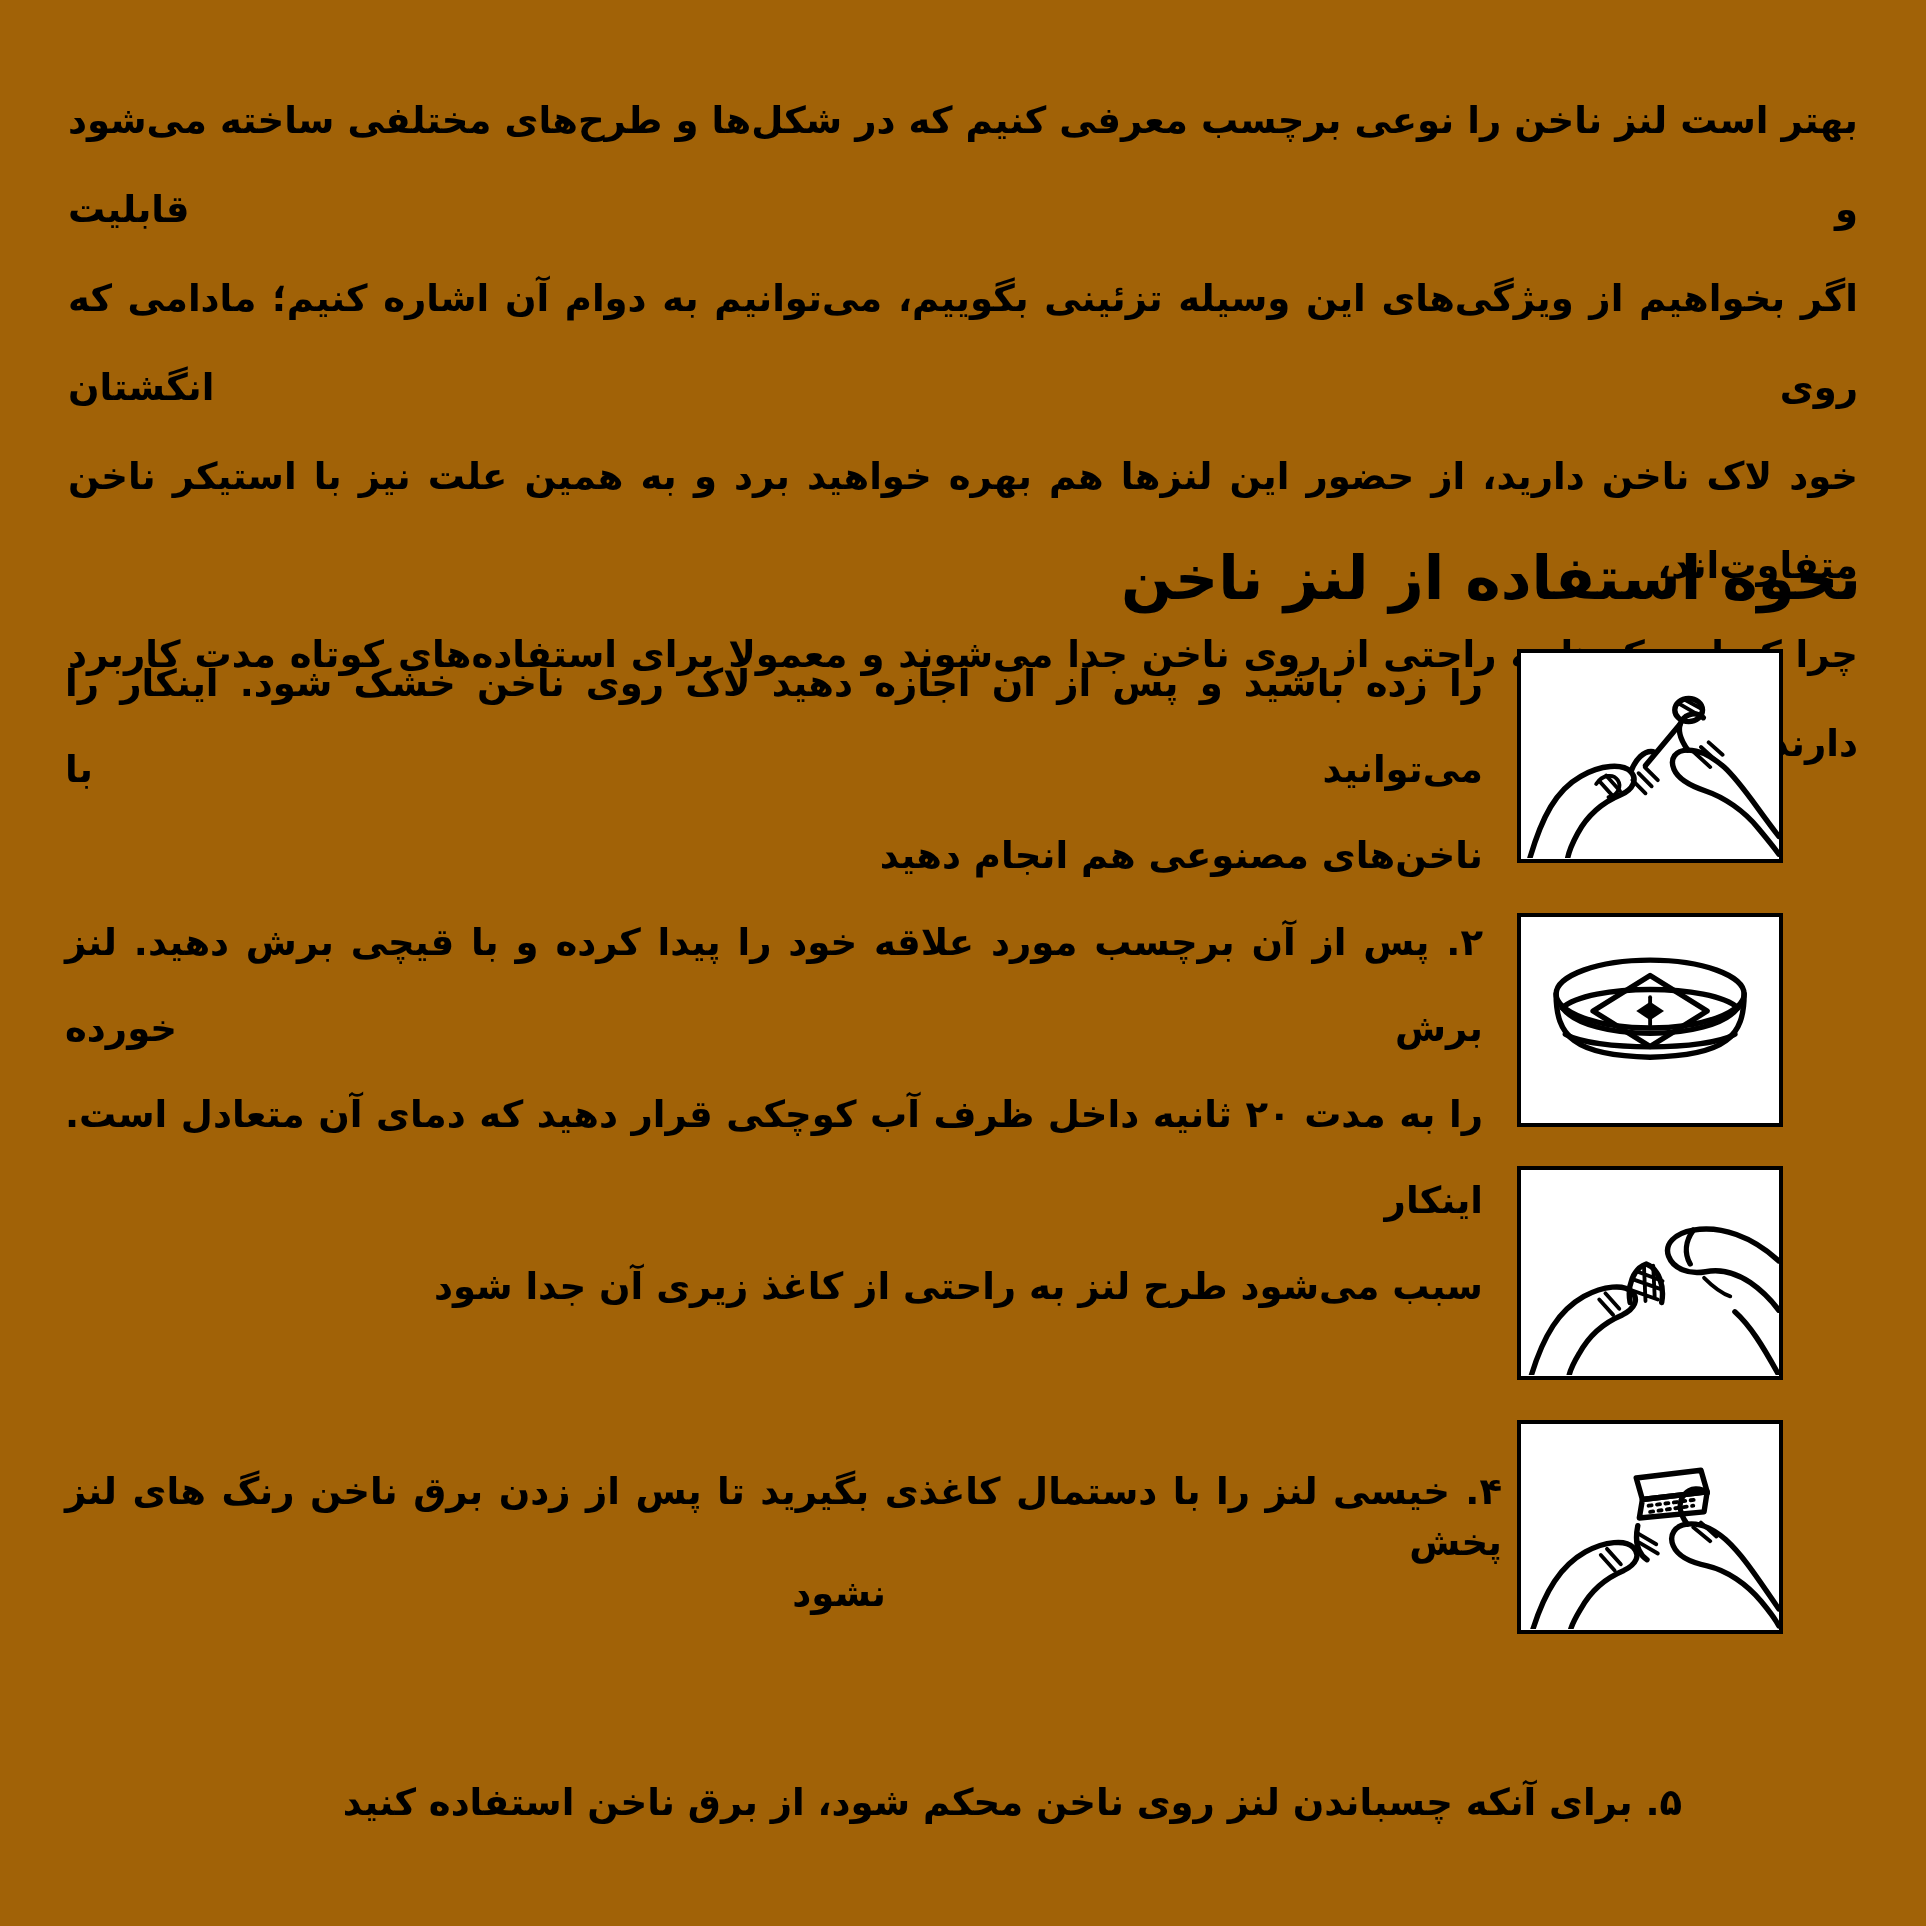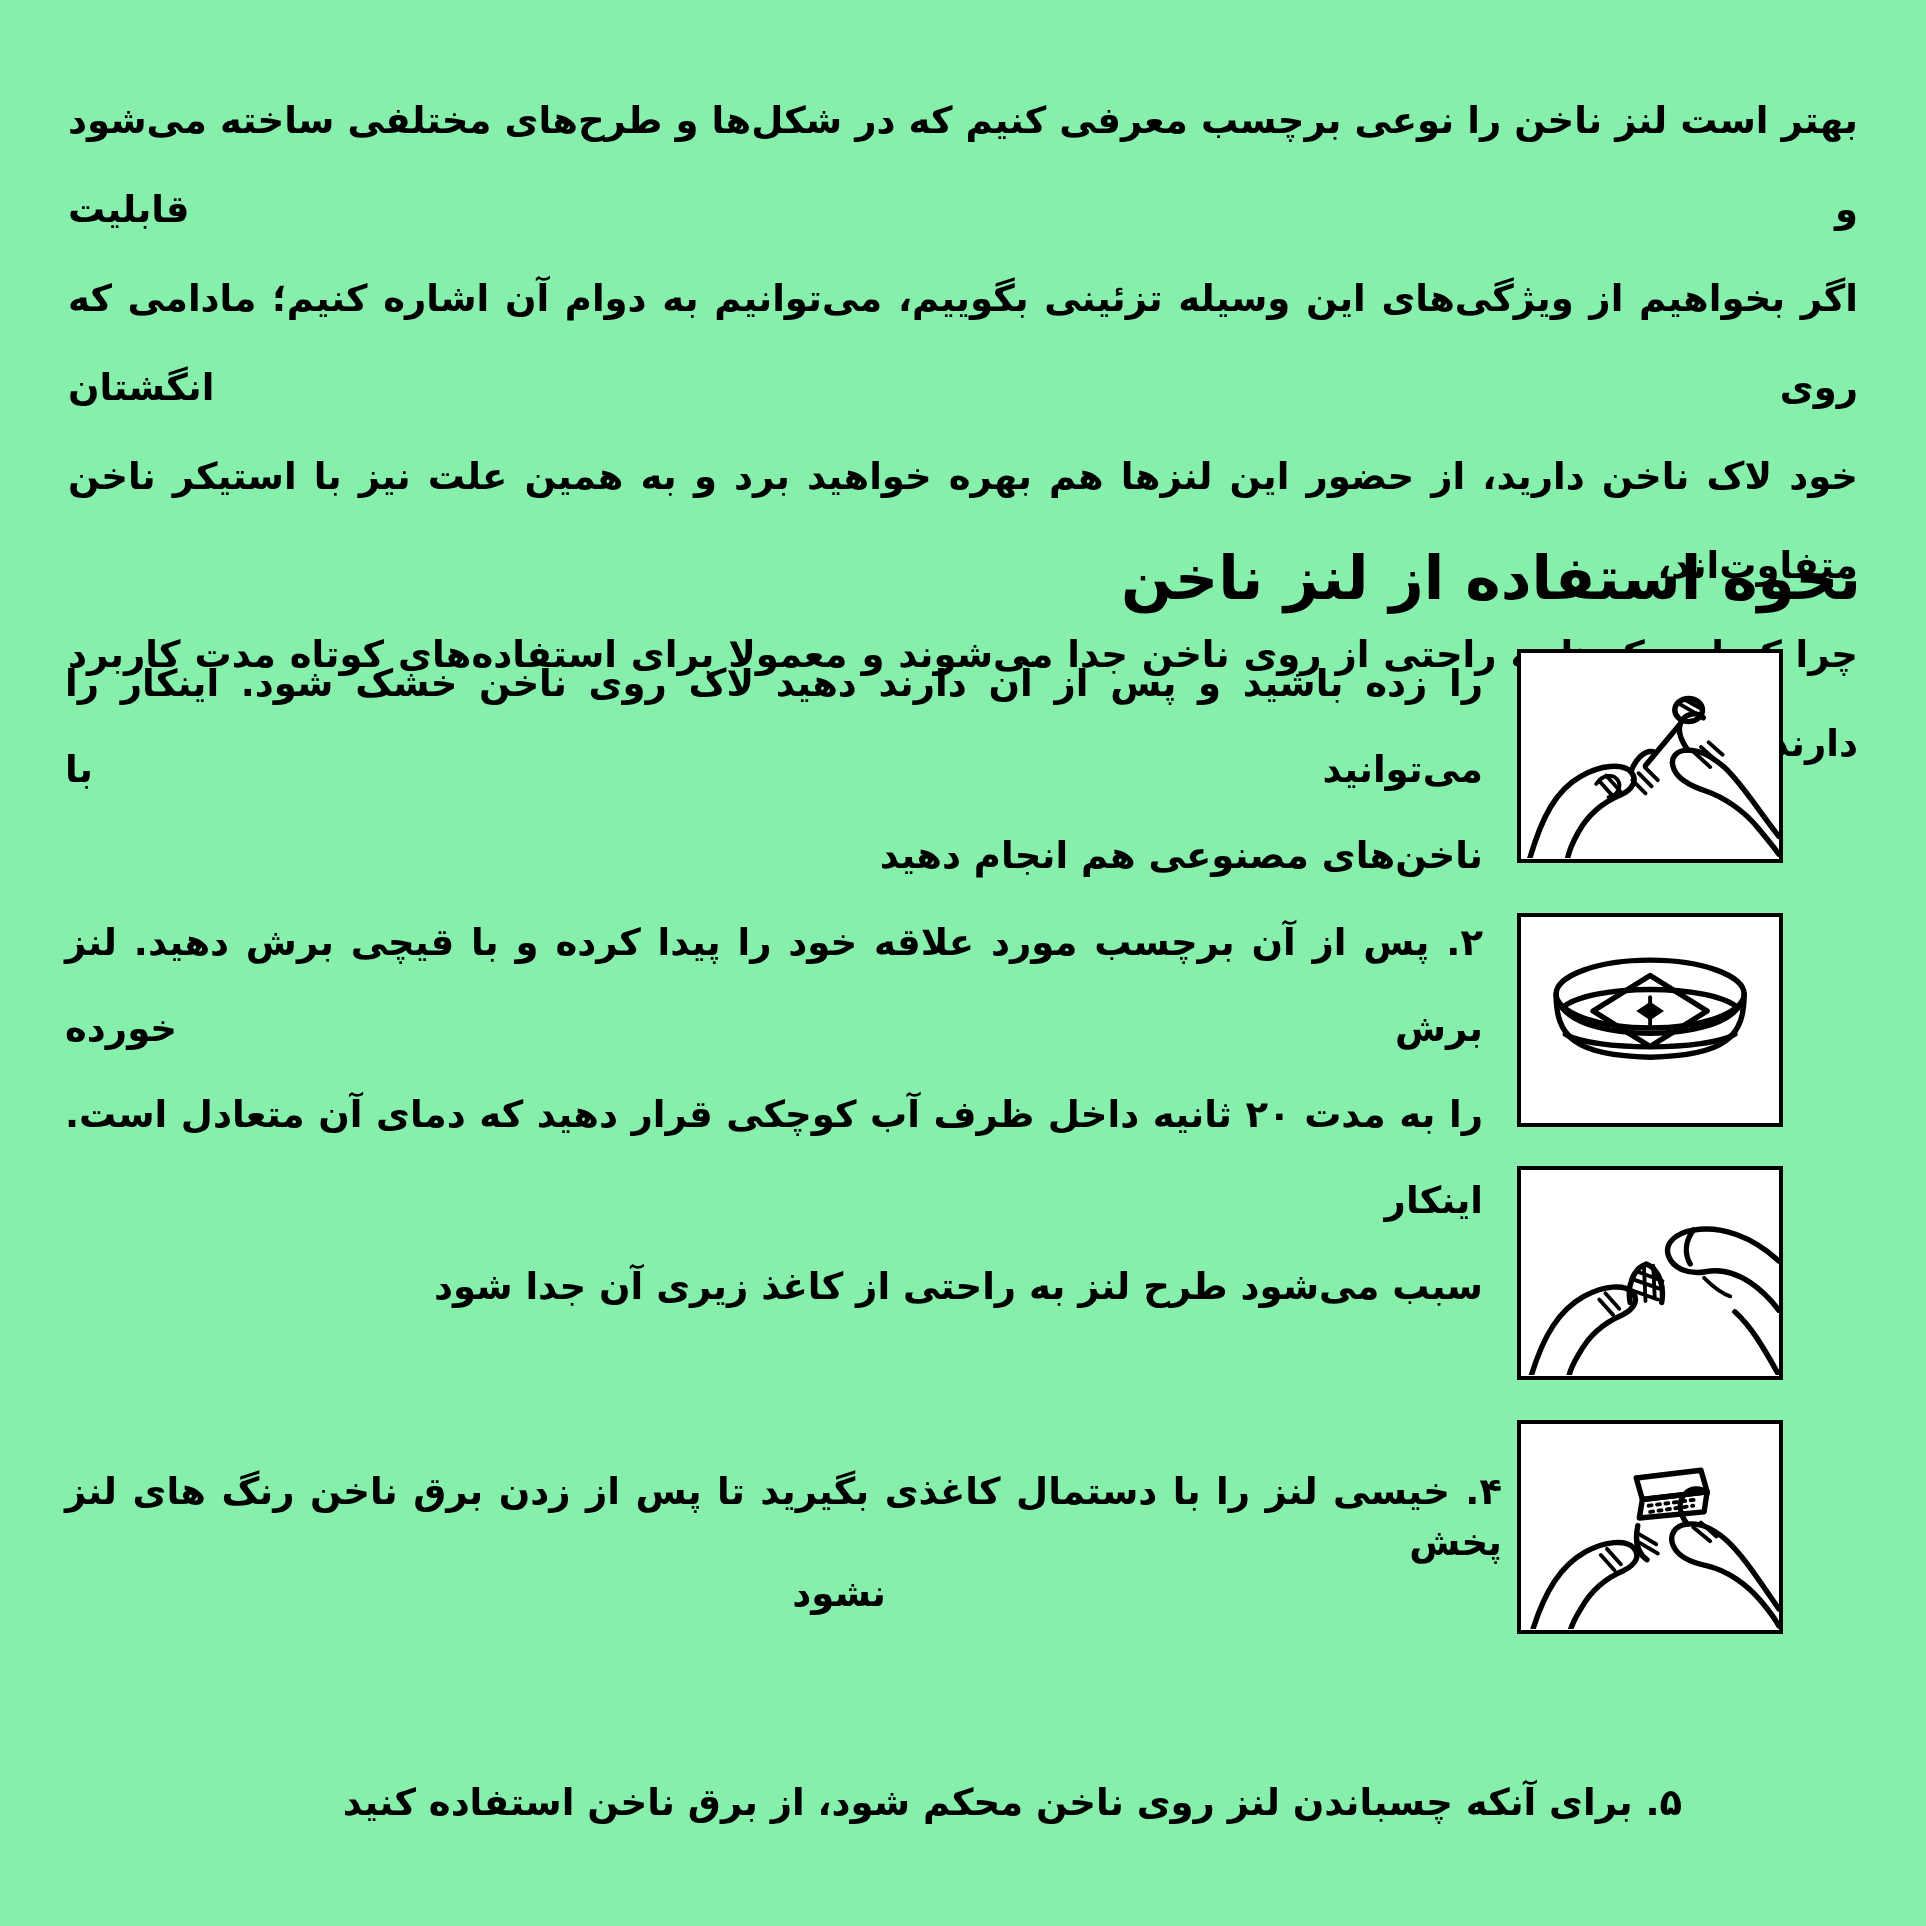--- a/index.html
+++ b/index.html
@@ -4,21 +4,21 @@
 <style>
   html,body{margin:0;padding:0;background:#ffffff;}
   body{
     width:1926px;height:1926px;
     font-family:"DejaVu Sans", sans-serif;
     font-weight:700;
     color:#000;
     position:relative;
     overflow:hidden;
   }
-  .page{position:absolute;inset:0;direction:rtl;background:#86efac;text-decoration:underline;}
+  .page{position:absolute;inset:0;direction:rtl;background:#a16207;text-decoration:underline;}
 
   
   .txtline{
     font-size:37px;
     line-height:89px;
     text-align:justify;
     text-align-last:justify;
     white-space:normal;
   }
   .txtline.lastline{text-align-last:right;}
@@ -75,21 +75,21 @@
     <div>
       <div class="txtline">اگر بخواهیم از ویژگی‌های این وسیله تزئینی بگوییم، می‌توانیم به دوام آن اشاره کنیم؛ مادامی که روی انگشتان</div>
       <div class="txtline">خود لاک ناخن دارید، از حضور این لنزها هم بهره خواهید برد و به همین علت نیز با استیکر ناخن متفاوت‌اند،</div>
       <div class="txtline lastline">چرا که استیکرها به راحتی از روی ناخن جدا می‌شوند و معمولا برای استفاده‌های کوتاه مدت کاربرد دارند</div>
     </div>
   </div>
 
   <div class="heading">نحوه استفاده از لنز ناخن</div>
 
   <div class="steptext step1">
-    <div class="txtline">را زده باشید و پس از آن دارند دهید لاک روی ناخن خشک شود. اینکار را می‌توانید با</div>
+    <div class="txtline">را زده باشید و پس از آن اجازه دهید لاک روی ناخن خشک شود. اینکار را می‌توانید با</div>
     <div class="txtline lastline">ناخن‌های مصنوعی هم انجام دهید</div>
   </div>
   <div class="illus illus1">
     <svg viewBox="0 0 333 266" role="img" aria-label="hands-applying-nail-polish-illustration">
 
       <path class="ln" d="M10 266 C26 212 44 178 76 160 C102 145 130 143 141 154 C150 164 144 177 128 184 C104 194 84 212 72 234 C66 245 61 256 59 266"></path>
       <path class="thin" d="M96 170 C104 158 118 156 124 165 C130 174 123 185 112 187"></path>
       <path class="thin" d="M100 166 L118 186 M109 159 L127 179"></path>
 
       <path class="ln" d="M141 154 C147 138 158 126 170 128"></path>

